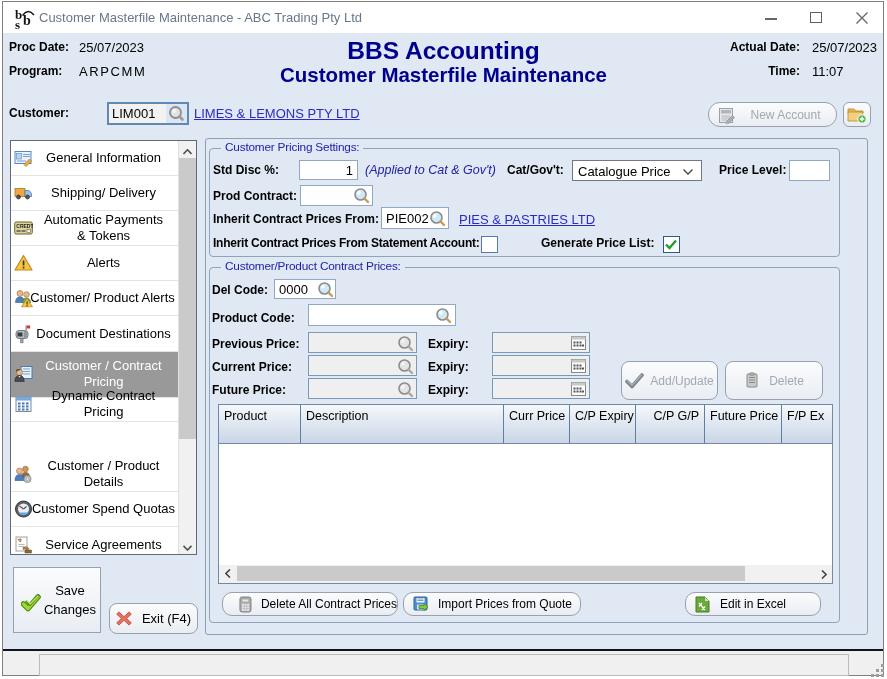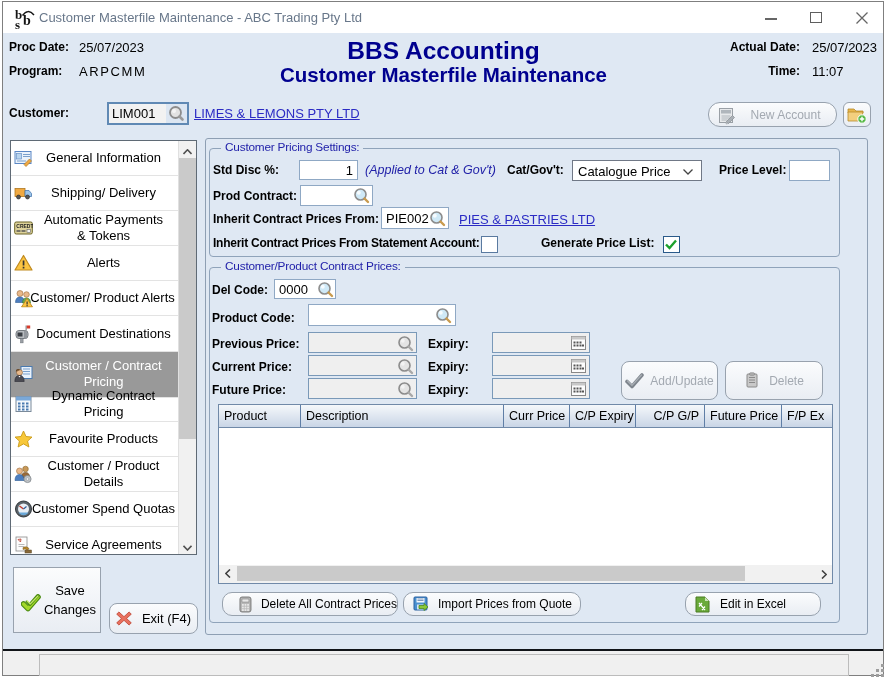--- a/index.html
+++ b/index.html
@@ -21,21 +21,21 @@
 .srow.sel { background:#999999; }
 .srow.sel .txt { color:#fff; }
 .sicon { position:absolute; left:3px; top:50%; transform:translateY(-50%); width:19px; height:19px; }
 .sscroll { position:absolute; right:0; top:0; width:18px; height:413px; background:#f1f1f1; border-left:1px solid #e0e0e0; }
 .mainpanel { position:absolute; left:202px; top:136px; width:663px; height:497px; border:1px solid #8e9fb3; border-radius:3px; }
 .groupbox { position:absolute; border:1px solid #8fa3ba; border-radius:4px; }
 .glegend { position:absolute; top:-9px; left:11px; background:#dfe8f3; padding:0 4px; font-size:11.8px; letter-spacing:-0.2px; color:#2222aa; white-space:nowrap; }
 .btn { position:absolute; border:1px solid #98a2ae; border-radius:10px; background:linear-gradient(#fbfcfd,#e9edf3); font-size:12px; white-space:nowrap; color:#000; display:flex; align-items:center; justify-content:center; }
 .btn-dis { color:#a3a9b1; }
 .table { position:absolute; left:215px; top:402px; width:615px; border:1px solid #7089a8; background:#fff; }
-.thead { display:flex; height:23px; background:linear-gradient(#f5f8fb,#c9d5e6); border-bottom:1px solid #7089a8;justify-content:center; }
+.thead { display:flex; height:39px; background:linear-gradient(#f5f8fb,#c9d5e6); border-bottom:1px solid #7089a8;justify-content:center; }
 .th { font-size:12.5px; color:#000; padding:4px 5px 0 5px; border-right:1px solid #5f7ea6; white-space:nowrap; overflow:hidden; }
 .scrollh { position:absolute; left:215px; top:563px; width:615px; height:19px; background:#f1f1f1; border:1px solid #7089a8; border-top:none; }
 .statusbar { position:absolute; left:0; top:647px; width:100%; height:26px; background:#f0f0f0; border-top:2px solid #111418; }
 </style>
 </head>
 <body>
 <div class="window">
 
   <div class="titlebar">
     <svg class="abs" style="left:12px;top:6px" width="21" height="22" viewBox="0 0 21 22">
@@ -173,26 +173,20 @@
             <rect x="12" y="8" width="2.5" height="2"></rect>
             <rect x="4" y="11" width="2.5" height="2"></rect>
             <rect x="8" y="11" width="2.5" height="2"></rect>
             <rect x="12" y="11" width="2.5" height="2"></rect>
             <rect x="4" y="14" width="2.5" height="2"></rect>
             <rect x="8" y="14" width="2.5" height="2"></rect>
             <rect x="12" y="14" width="2.5" height="2"></rect>
           </g>
         </svg>
       <div class="txt">Dynamic Contract<br>Pricing</div>
-    </div>
-    <div class="srow" style="top:280.8px;height:35.1px">
-      <svg class="sicon" viewBox="0 0 19 19">
-          <path d="M9.5 1.5 L12 7 L18 7.6 L13.6 11.6 L14.9 17.5 L9.5 14.4 L4.1 17.5 L5.4 11.6 L1 7.6 L7 7 Z" fill="#f8c83a" stroke="#c89a1a" stroke-width="0.9" stroke-linejoin="round"></path>
-        </svg>
-      <div class="txt">Favourite Products</div>
     </div>
     <div class="srow" style="top:315.9px;height:35.1px">
       <svg class="sicon" viewBox="0 0 19 19">
           <circle cx="11.5" cy="4.5" r="2.8" fill="#c89858" stroke="#8a6428" stroke-width="0.6"></circle>
           <path d="M7.2 13.5 q0 -5.5 4.3 -5.5 q4.3 0 4.3 5.5 z" fill="#9a6a3a" stroke="#6a4a22" stroke-width="0.6"></path>
           <circle cx="5.5" cy="6.5" r="3" fill="#e8b88a" stroke="#9a6a3a" stroke-width="0.6"></circle>
           <path d="M1 16 q0 -6 4.5 -6 q4.5 0 4.5 6 z" fill="#4d7ebf" stroke="#2c5a94" stroke-width="0.6"></path>
           <circle cx="13.5" cy="14.5" r="3.6" fill="#c0c4c8" stroke="#80868c" stroke-width="0.8"></circle>
           <circle cx="13.5" cy="14.5" r="1.4" fill="#f0f0f0" stroke="#80868c" stroke-width="0.5"></circle>
         </svg>

